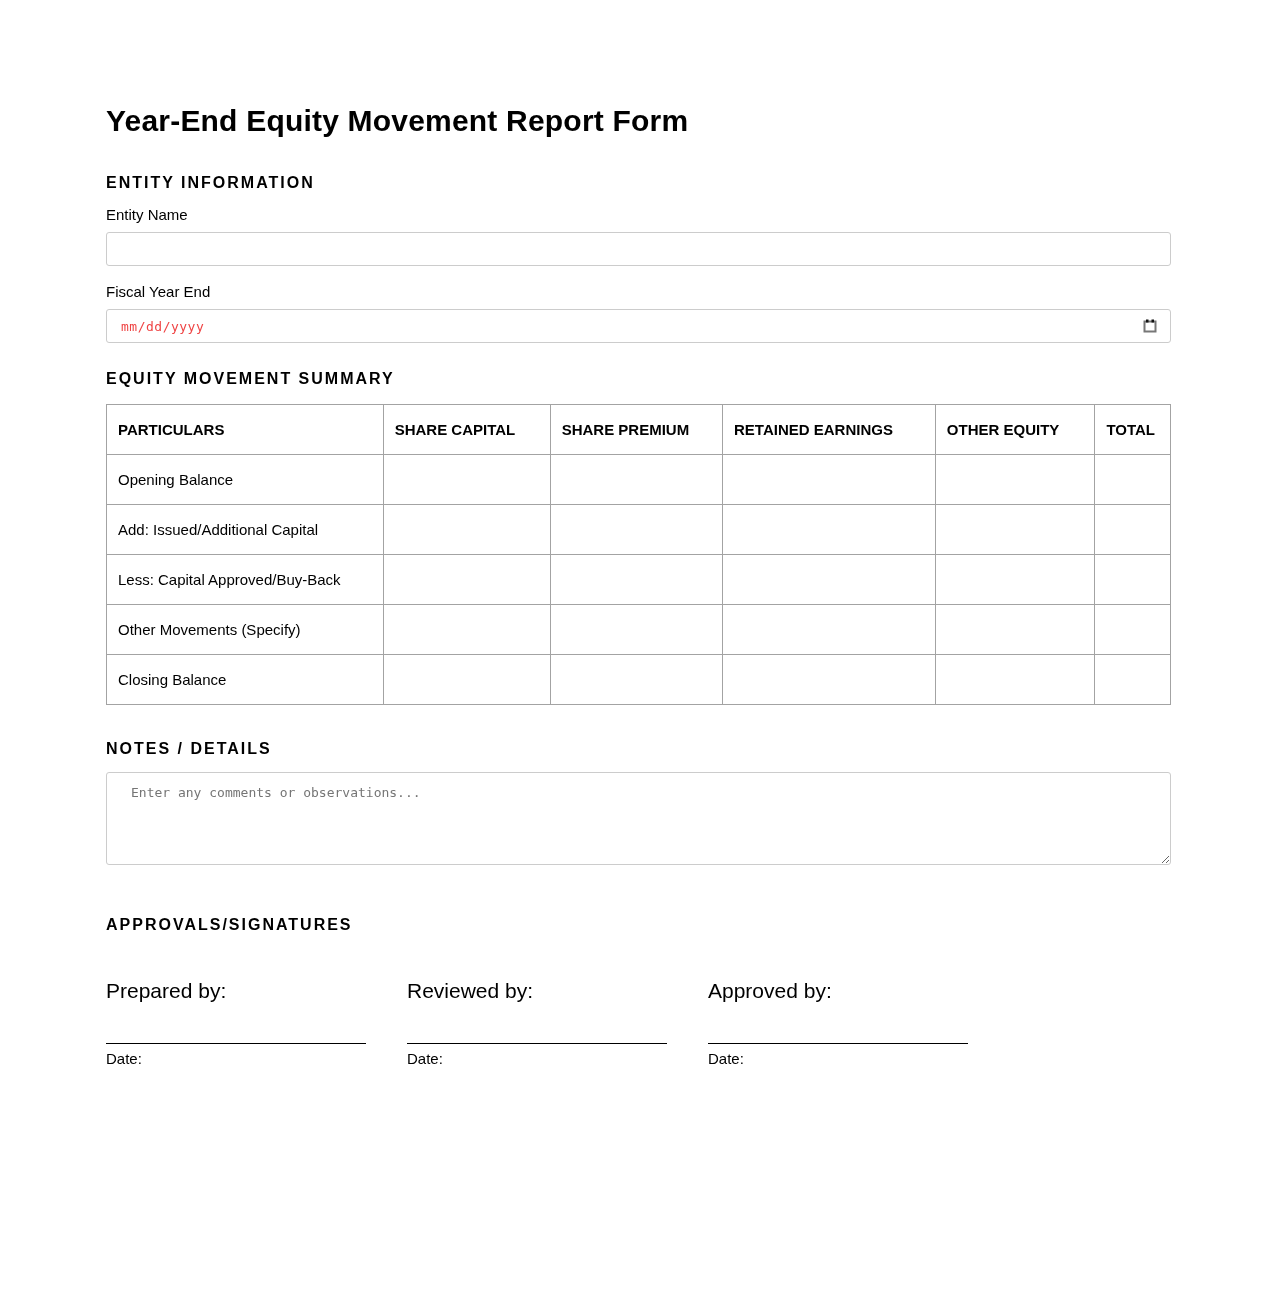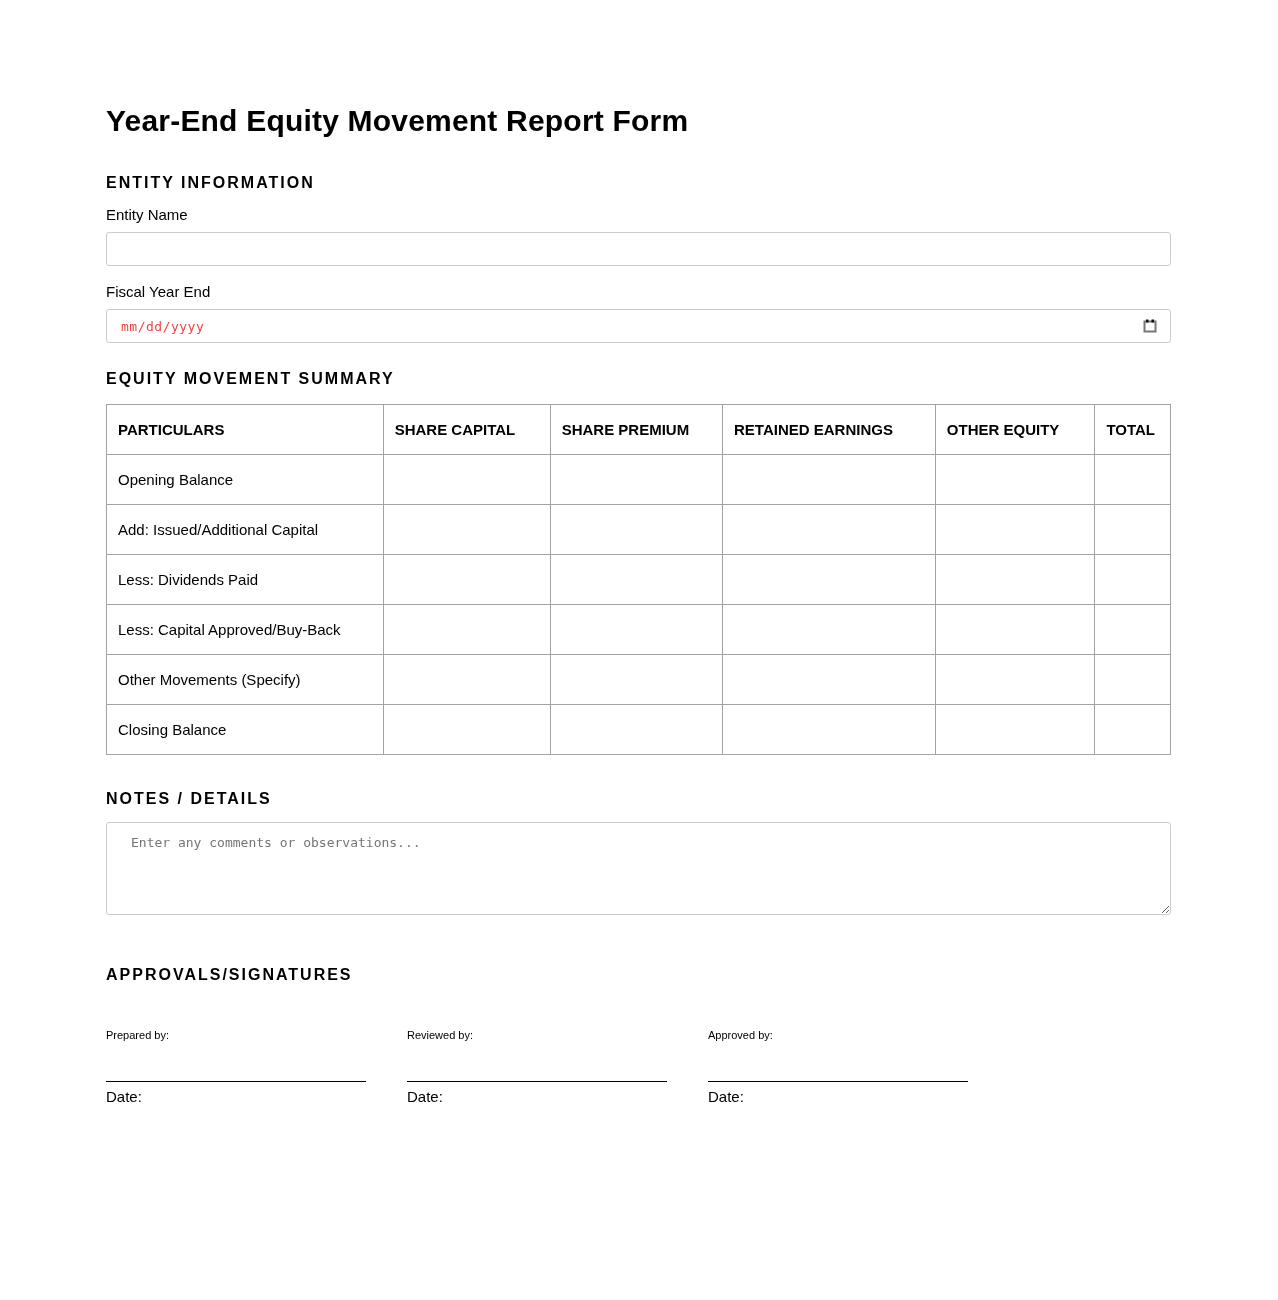--- a/index.html
+++ b/index.html
@@ -111,21 +111,21 @@
   }
   .notes-textarea::placeholder { color: #757575; opacity: 1; }
   .approvals-section { margin-top: 51px; }
   .approvals-section .section-heading { margin-bottom: 45px; }
   .signature-row {
     display: flex;
     gap: 41px;
   }
   .signature-block { width: 260px; }
   .signature-label {
-    font-size: 11px;
+    font-size: 21px;
     margin-bottom: 40px;
   }
   .signature-line {
     width: 100%;
     height: 0;
     border-bottom: 1px solid #000000;
     margin-bottom: 6px;
   }
   .date-label { font-size: 15px; }
 </style>
@@ -191,28 +191,20 @@
           </tr>
           <tr>
             <td>Add: Issued/Additional Capital</td>
             <td class="cell-blank"><input type="text" style=""></td>
             <td class="cell-blank"><input type="text" style=""></td>
             <td class="cell-blank"><input type="text" style=""></td>
             <td class="cell-blank"><input type="text" style=""></td>
             <td class="cell-blank"><input type="text" style=""></td>
           </tr>
           <tr>
-            <td>Less: Dividends Paid</td>
-            <td class="cell-blank"><input type="text" style=""></td>
-            <td class="cell-blank"><input type="text" style=""></td>
-            <td class="cell-blank"><input type="text" style=""></td>
-            <td class="cell-blank"><input type="text" style=""></td>
-            <td class="cell-blank"><input type="text" style=""></td>
-          </tr>
-          <tr>
             <td>Less: Capital Approved/Buy-Back</td>
             <td class="cell-blank"><input type="text" style=""></td>
             <td class="cell-blank"><input type="text" style=""></td>
             <td class="cell-blank"><input type="text" style=""></td>
             <td class="cell-blank"><input type="text" style=""></td>
             <td class="cell-blank"><input type="text" style=""></td>
           </tr>
           <tr>
             <td>Other Movements (Specify)</td>
             <td class="cell-blank"><input type="text" style=""></td>

